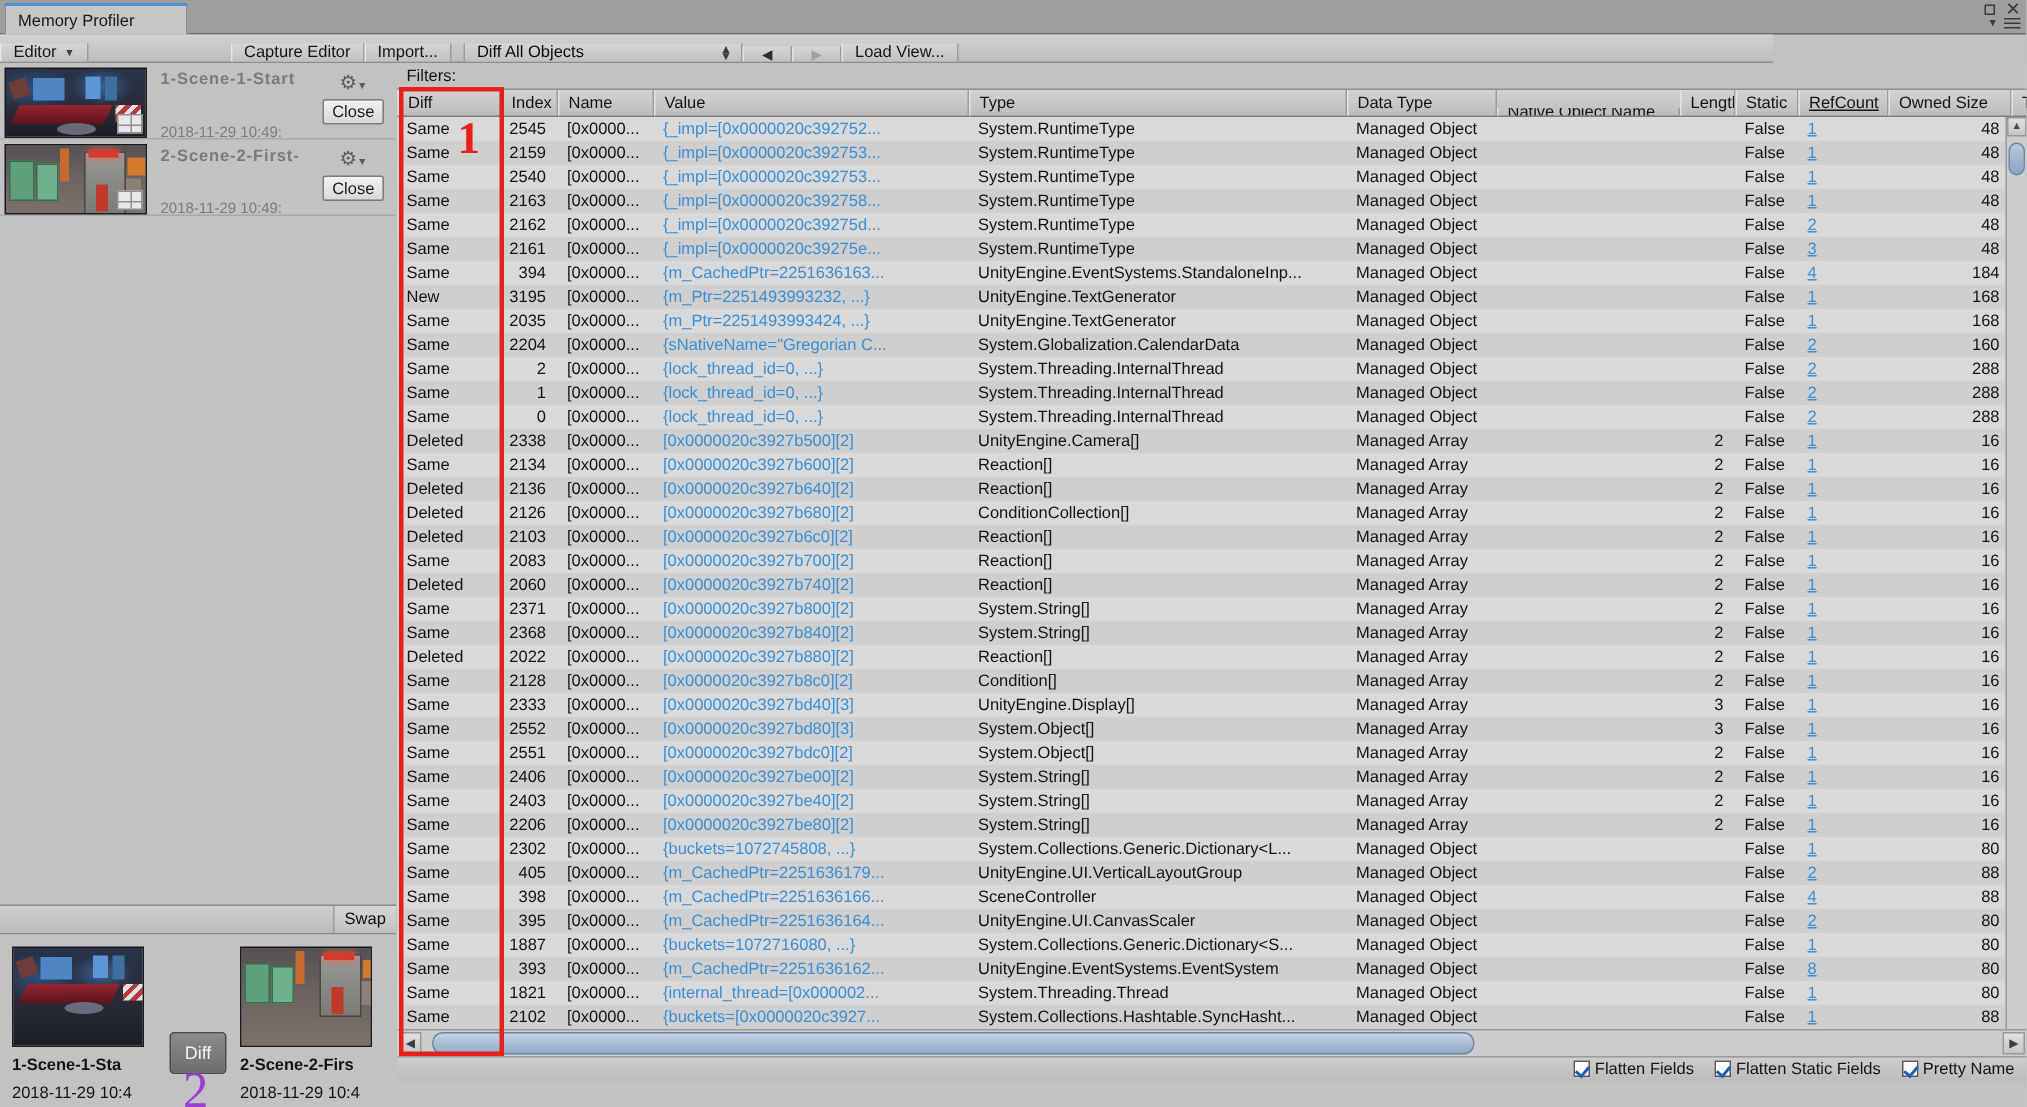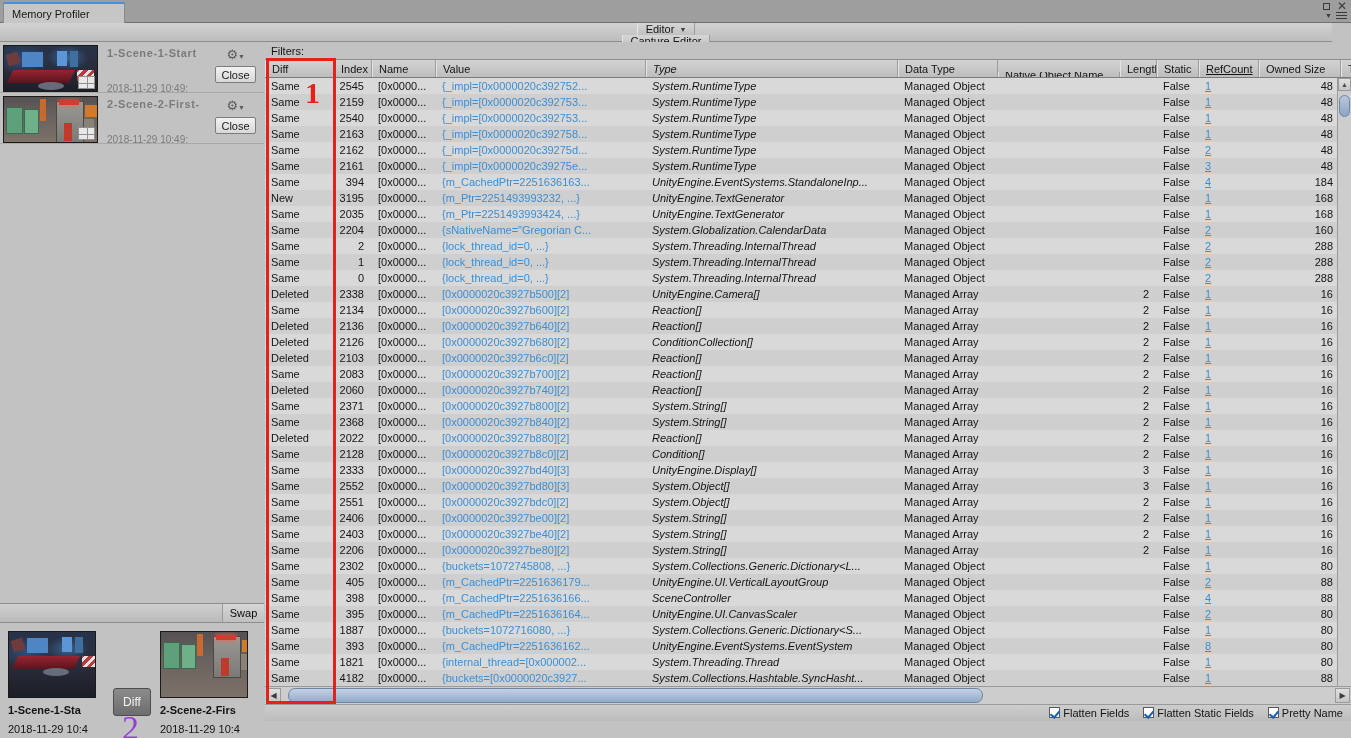--- a/index.html
+++ b/index.html
@@ -36,24 +36,24 @@
   .winbtns .row1 { display: flex; gap: 7px; align-items: center; }
   .winbtns .row2 { display: flex; gap: 4px; align-items: center; }
   .sq { width: 7px; height: 7px; border: 1px solid #3a3a3a; }
   .xg { font-size: 12px; line-height: 9px; color: #3a3a3a; }
   .caret { font-size: 7px; color: #3a3a3a; line-height: 7px; }
   .hmb { display:flex; flex-direction:column; gap:2px; }
   .hmb i { display:block; width:11px; height:1px; background:#3a3a3a; }
 
   
   .toolbar {
-    position: absolute; left: 0; top: 23px; width: 1332px; height: 19px;
+    position: absolute; left: 0; top: 23px; width: 1182px; height: 19px;
     background: linear-gradient(#d2d2d2,#bdbdbd);
     border-bottom: 1px solid #8d8d8d;
-    display: flex; align-items: center; flex-direction: column;
+    display: flex; align-items: flex-end;
   }
   .tb-btn {
     display: flex; align-items: center; padding: 0 8px;
     border-right: 1px solid #9b9b9b;
     border-left: 1px solid #e6e6e6;
     font-size: 11px; color: #151515;
     background: linear-gradient(#d6d6d6,#c0c0c0);
     white-space: nowrap;
   }
   .dd-arrow { margin-left: 5px; font-size: 7px; color: #3c3c3c; }
@@ -178,21 +178,21 @@
   .td { padding-left:6px; overflow:hidden; white-space:nowrap; flex:0 0 auto; color:#141414; }
   .td.num { padding-left:0; padding-right:8px; text-align:right; }
   .td.blue { color:#3b8fd4; }
   .td.ref { color:#3b8fd4; padding-left:6px; }
 
   
   .c-diff   { width: 69px; }
   .c-index  { width: 38px; }
   .c-name   { width: 64px; }
   .c-value  { width: 210px; }
-  .c-type   { width: 252px; font-style: italic; }
+  .c-type   { width: 252px; }
   .c-dtype  { width: 100px; }
   .c-native { width: 122px; margin-top: 12px; }
   .c-len    { width: 37px; }
   .c-static { width: 42px; }
   .c-ref    { width: 60px; text-decoration: underline; }
   .c-owned  { width: 82px; }
   .c-target { width: 36px; }
 
   
   .vscroll { position:absolute; right:0; top:19px; width:14px; height:625px;
@@ -910,21 +910,21 @@
             <div class="td c-dtype">Managed Object</div>
             <div class="td c-native"></div>
             <div class="td c-len num"></div>
             <div class="td c-static">False</div>
             <div class="td c-ref ref">1</div>
             <div class="td c-owned num">80</div>
             <div class="td c-target num">0</div>
           </div>
           <div class="trow even">
             <div class="td c-diff">Same</div>
-            <div class="td c-index num">4182</div>
+            <div class="td c-index num">2102</div>
             <div class="td c-name">[0x0000...</div>
             <div class="td c-value blue">{buckets=[0x0000020c3927...</div>
             <div class="td c-type">System.Collections.Hashtable.SyncHasht...</div>
             <div class="td c-dtype">Managed Object</div>
             <div class="td c-native"></div>
             <div class="td c-len num"></div>
             <div class="td c-static">False</div>
             <div class="td c-ref ref">1</div>
             <div class="td c-owned num">88</div>
             <div class="td c-target num">0</div>

